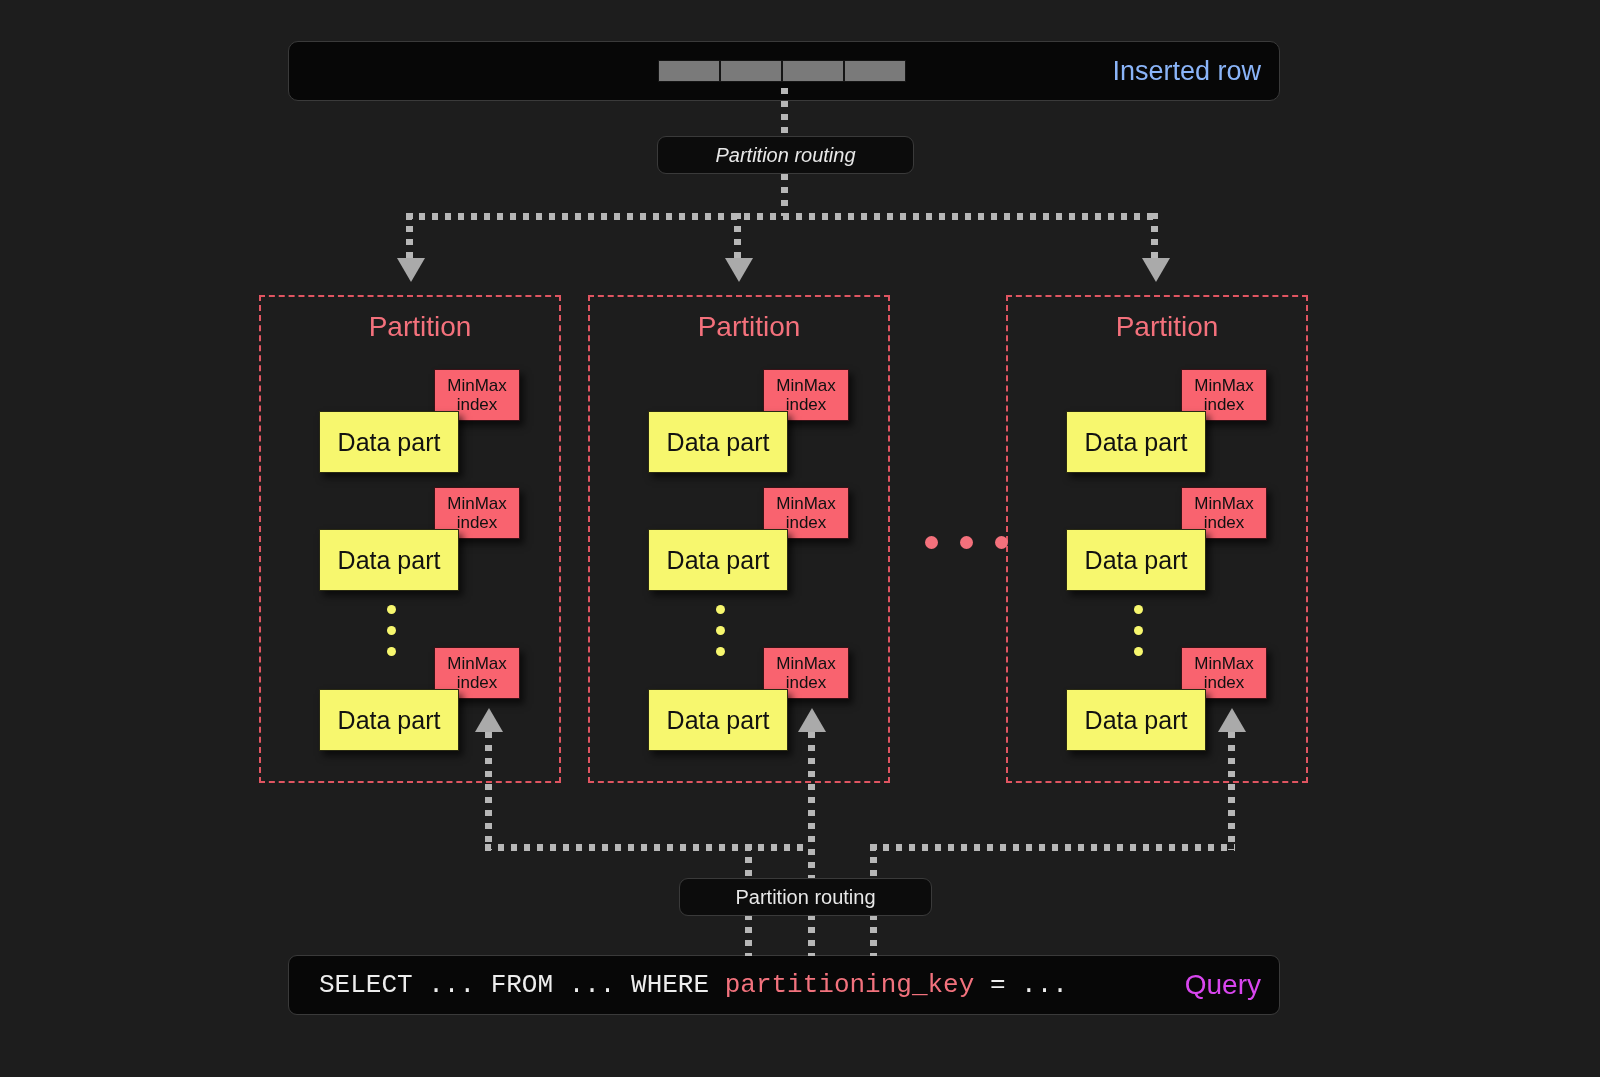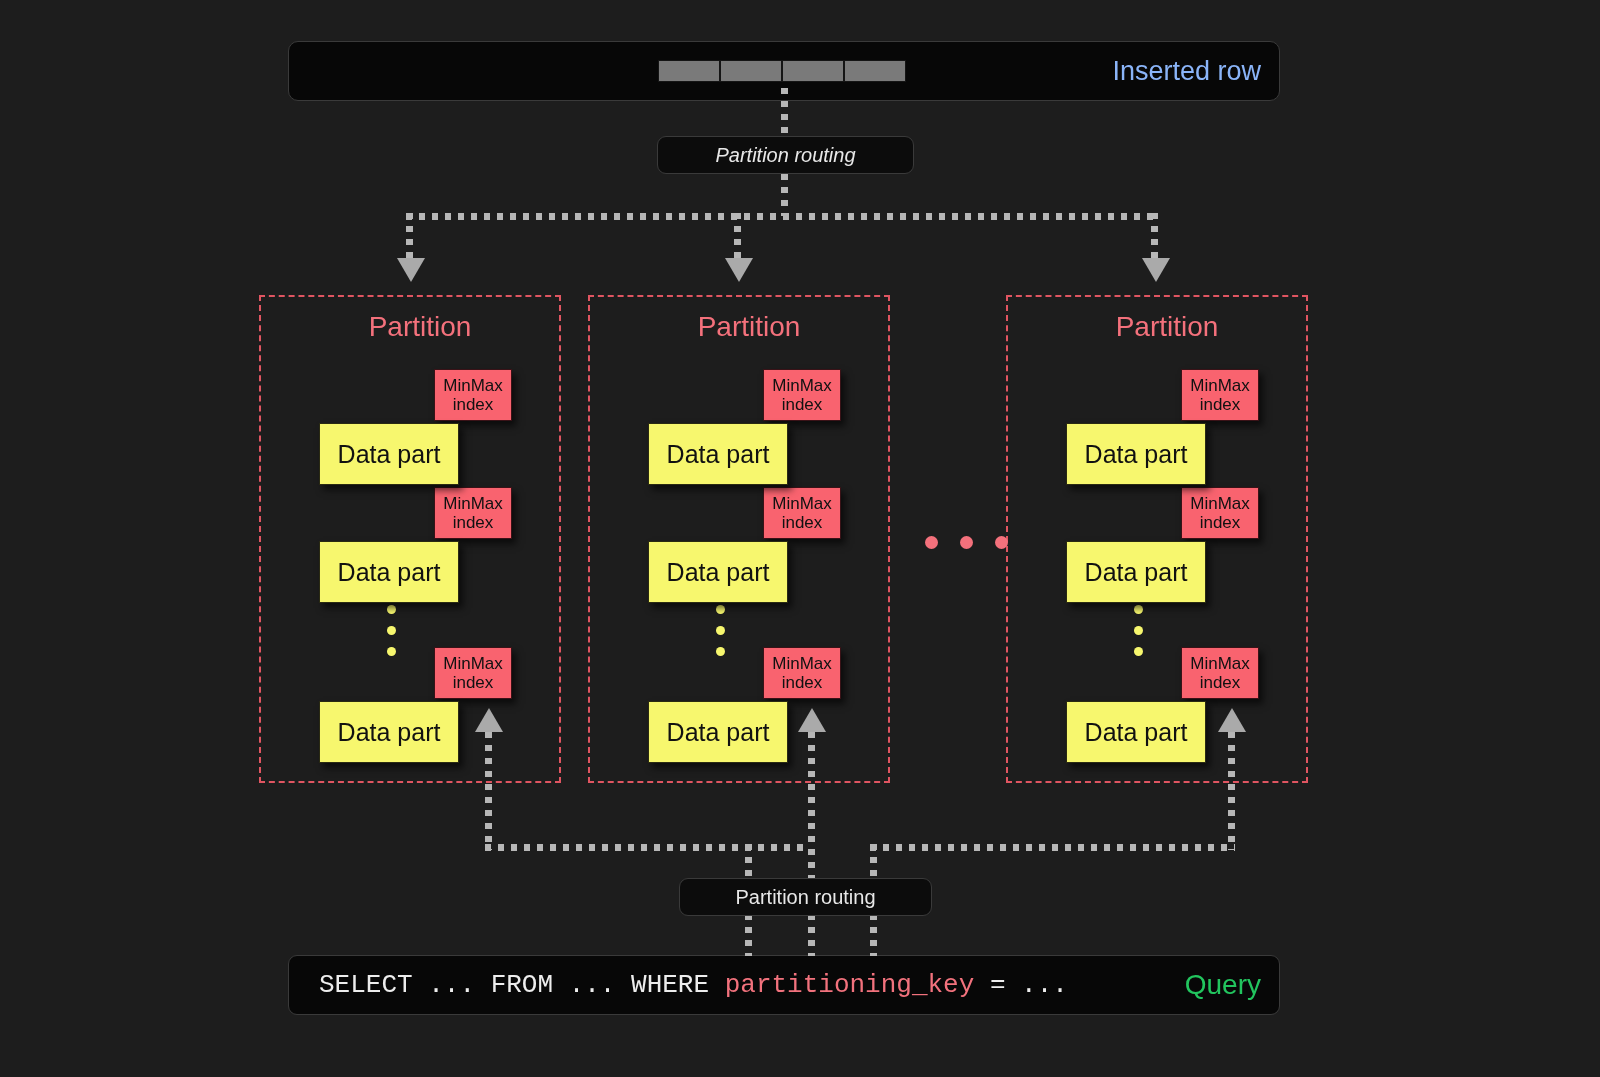--- a/index.html
+++ b/index.html
@@ -136,39 +136,39 @@
 
   
   .part-group {
     position: absolute;
     width: 100%;
     height: 0;
   }
   .datapart {
     position: absolute;
     left: 58px;
-    top: 16px;
+    top: 4px;
     width: 140px;
     height: 62px;
     background: #f7f76e;
     border: 1px solid #2a2a12;
     color: #111111;
     font-size: 25px;
     display: flex;
     align-items: center;
     justify-content: center;
     box-sizing: border-box;
     box-shadow: 4px 5px 7px rgba(0,0,0,0.62);
     z-index: 5;
   }
   .minmax {
     position: absolute;
     left: 173px;
     top: -38px;
-    width: 78px;
+    width: 86px;
     height: 52px;
     background: #f9636f;
     border: 1px solid #3a1217;
     color: #111111;
     font-size: 17px;
     line-height: 1.12;
     text-align: center;
     display: flex;
     align-items: center;
     justify-content: center;
@@ -233,21 +233,21 @@
     font-size: 26px;
     color: #ededed;
     white-space: pre;
   }
   .query-text .kw { color: #f2727d; text-align: right; }
   .querybar-label {
     position: absolute;
     right: 18px;
     top: 50%;
     transform: translateY(-50%);
-    color: #22c55e;
+    color: #d946ef;
     font-size: 28px;
     white-space: nowrap;
   }
 </style>
 </head>
 <body>
 
 <div id="stage">
 
   <div class="topbar">

